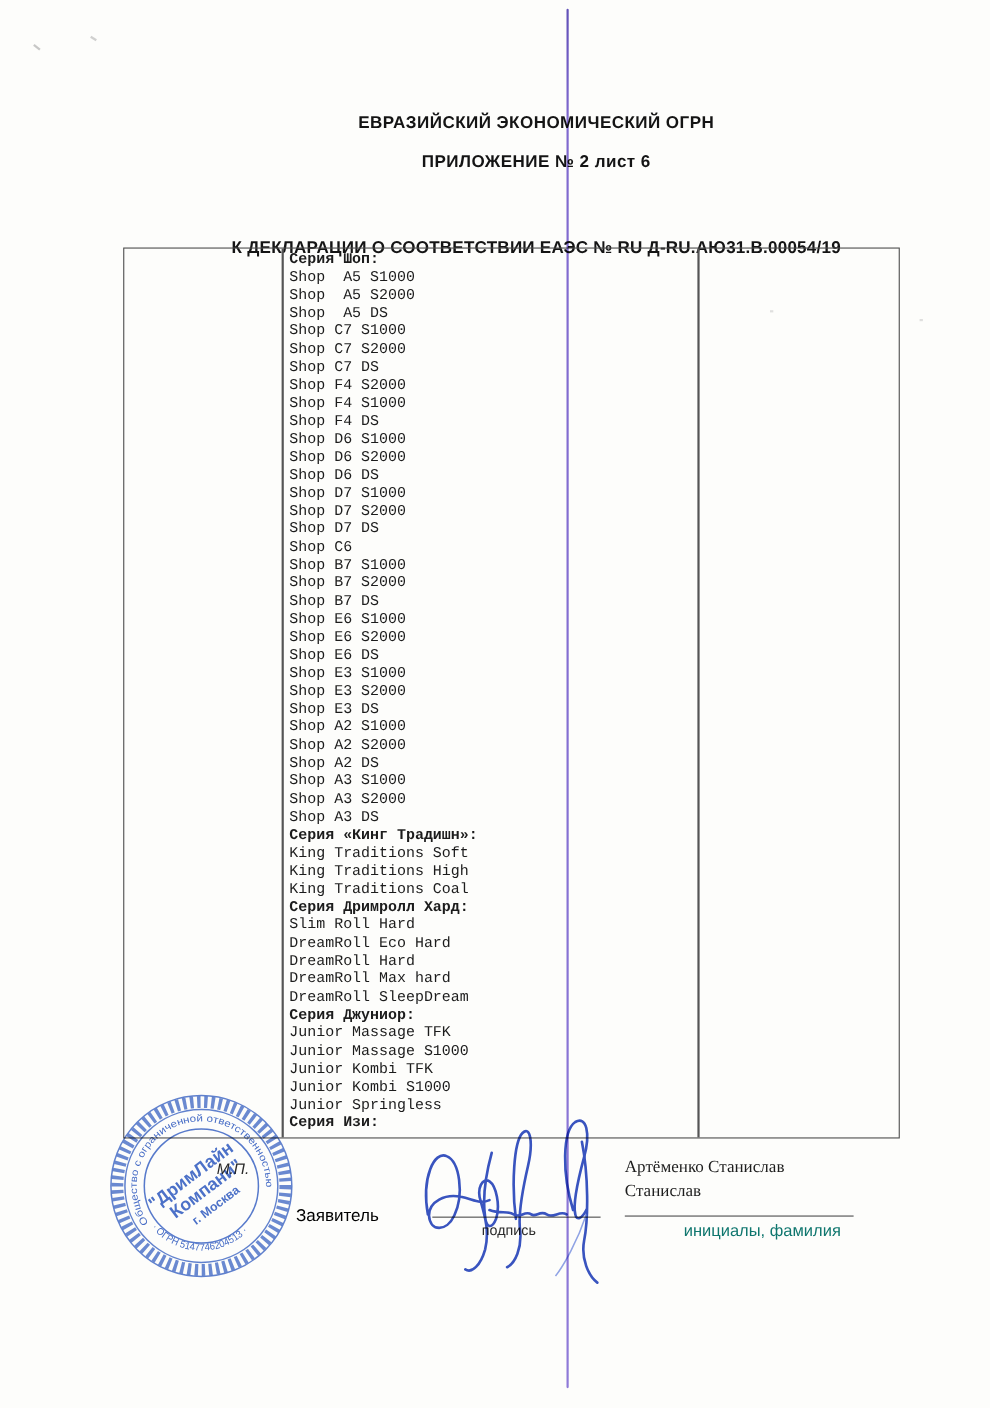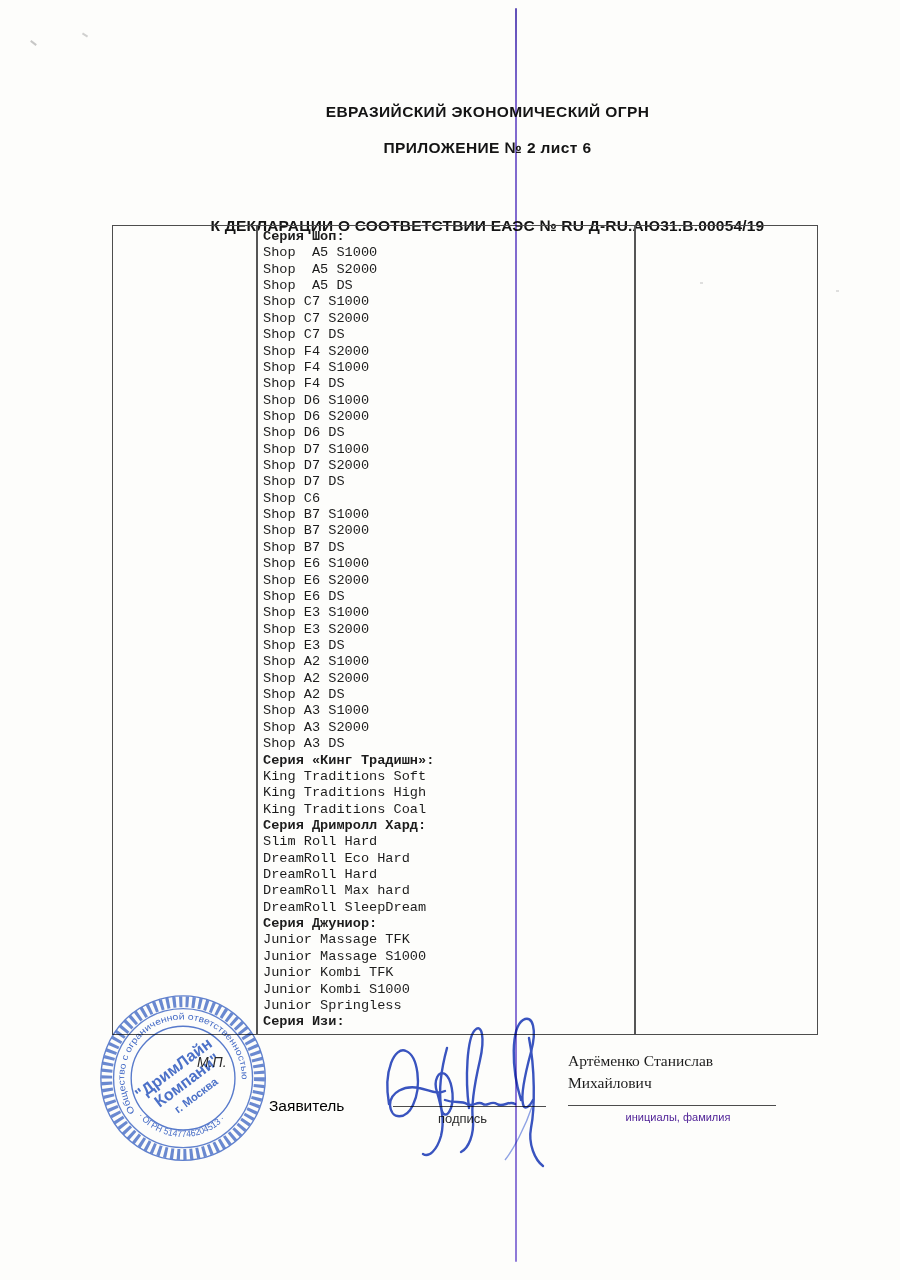--- a/index.html
+++ b/index.html
@@ -37,21 +37,21 @@
   .mp-label{position:absolute;left:197px;top:1054px;font-size:14px;color:#2a2a2a;font-style:italic;}
   .applicant{position:absolute;left:269px;top:1055px;font-size:15.5px;color:#000000;margin-top:42px;}
   .sig-line{position:absolute;left:393px;top:1106px;width:153px;border-top:1.6px solid #4c4c4c;}
   .sig-caption{position:absolute;left:438px;top:1111px;font-size:13px;color:#2c2c2c;}
   .name-block{
     position:absolute;left:568px;top:1050px;width:208px;text-align:left;
     font-family:"Liberation Serif","DejaVu Serif",serif;
     font-size:15.5px;line-height:21.5px;color:#1d1d1d;
   }
   .name-line{position:absolute;left:568px;top:1105px;width:208px;border-top:1.6px solid #4c4c4c;}
-  .name-caption{position:absolute;left:574px;top:1111px;width:208px;text-align:center;font-size:11px;color:#4c1d95;}
+  .name-caption{position:absolute;left:589px;top:1111px;width:208px;text-align:center;font-size:15px;color:#0f766e;}
   
   .fold-line{
     position:absolute;left:514.6px;top:8px;width:2.6px;height:1254px;
     background:linear-gradient(180deg,#5a47b8 0%,#7a62d0 8%,#7f68d4 55%,#8a74da 100%);
     mix-blend-mode:multiply;opacity:.95;border-radius:2px;z-index:30;
   }
   .speck{position:absolute;background:#9a9a9a;}
   .sp1{left:30px;top:42px;width:7px;height:2px;transform:rotate(38deg);opacity:.55;}
   .sp2{left:82px;top:34px;width:6px;height:2px;transform:rotate(32deg);opacity:.45;}
   .sp3{left:700px;top:282px;width:3px;height:2px;opacity:.3;}
@@ -77,21 +77,21 @@
   <div class="vdiv d2"></div>
   <div class="product-list"><div class="row bold">Серия Шоп:</div><div class="row">Shop  A5 S1000</div><div class="row">Shop  A5 S2000</div><div class="row">Shop  A5 DS</div><div class="row">Shop C7 S1000</div><div class="row">Shop C7 S2000</div><div class="row">Shop C7 DS</div><div class="row">Shop F4 S2000</div><div class="row">Shop F4 S1000</div><div class="row">Shop F4 DS</div><div class="row">Shop D6 S1000</div><div class="row">Shop D6 S2000</div><div class="row">Shop D6 DS</div><div class="row">Shop D7 S1000</div><div class="row">Shop D7 S2000</div><div class="row">Shop D7 DS</div><div class="row">Shop C6</div><div class="row">Shop B7 S1000</div><div class="row">Shop B7 S2000</div><div class="row">Shop B7 DS</div><div class="row">Shop E6 S1000</div><div class="row">Shop E6 S2000</div><div class="row">Shop E6 DS</div><div class="row">Shop E3 S1000</div><div class="row">Shop E3 S2000</div><div class="row">Shop E3 DS</div><div class="row">Shop A2 S1000</div><div class="row">Shop A2 S2000</div><div class="row">Shop A2 DS</div><div class="row">Shop A3 S1000</div><div class="row">Shop A3 S2000</div><div class="row">Shop A3 DS</div><div class="row bold">Серия «Кинг Традишн»:</div><div class="row">King Traditions Soft</div><div class="row">King Traditions High</div><div class="row">King Traditions Coal</div><div class="row bold">Серия Дримролл Хард:</div><div class="row">Slim Roll Hard</div><div class="row">DreamRoll Eco Hard</div><div class="row">DreamRoll Hard</div><div class="row">DreamRoll Max hard</div><div class="row">DreamRoll SleepDream</div><div class="row bold">Серия Джуниор:</div><div class="row">Junior Massage TFK</div><div class="row">Junior Massage S1000</div><div class="row">Junior Kombi TFK</div><div class="row">Junior Kombi S1000</div><div class="row">Junior Springless</div><div class="row bold">Серия Изи:</div></div>
 </div>
 
 <div class="mp-label">М.П.</div>
 <div class="applicant">Заявитель</div>
 <div class="sig-line"></div>
 <div class="sig-caption">подпись</div>
 <div class="name-block">
   <div>Артёменко Станислав</div>
-  <div>Михайлович</div>
+  <div>Станислав</div>
 </div>
 <div class="name-line"></div>
 <div class="name-caption">инициалы, фамилия</div>
 
 <svg class="stamp-svg" viewBox="0 0 190 190" xmlns="http://www.w3.org/2000/svg">
   <g stroke="#3a63c6" fill="none">
     <circle cx="92" cy="88" r="84" stroke-width="1.4" opacity=".85"></circle>
     <circle cx="92" cy="88" r="78" stroke-width="11" stroke-dasharray="3.2 3.4" opacity=".8"></circle>
     <circle cx="92" cy="88" r="71" stroke-width="1.4" opacity=".85"></circle>
     <circle cx="92" cy="88" r="53" stroke-width="1.4" opacity=".9"></circle>

